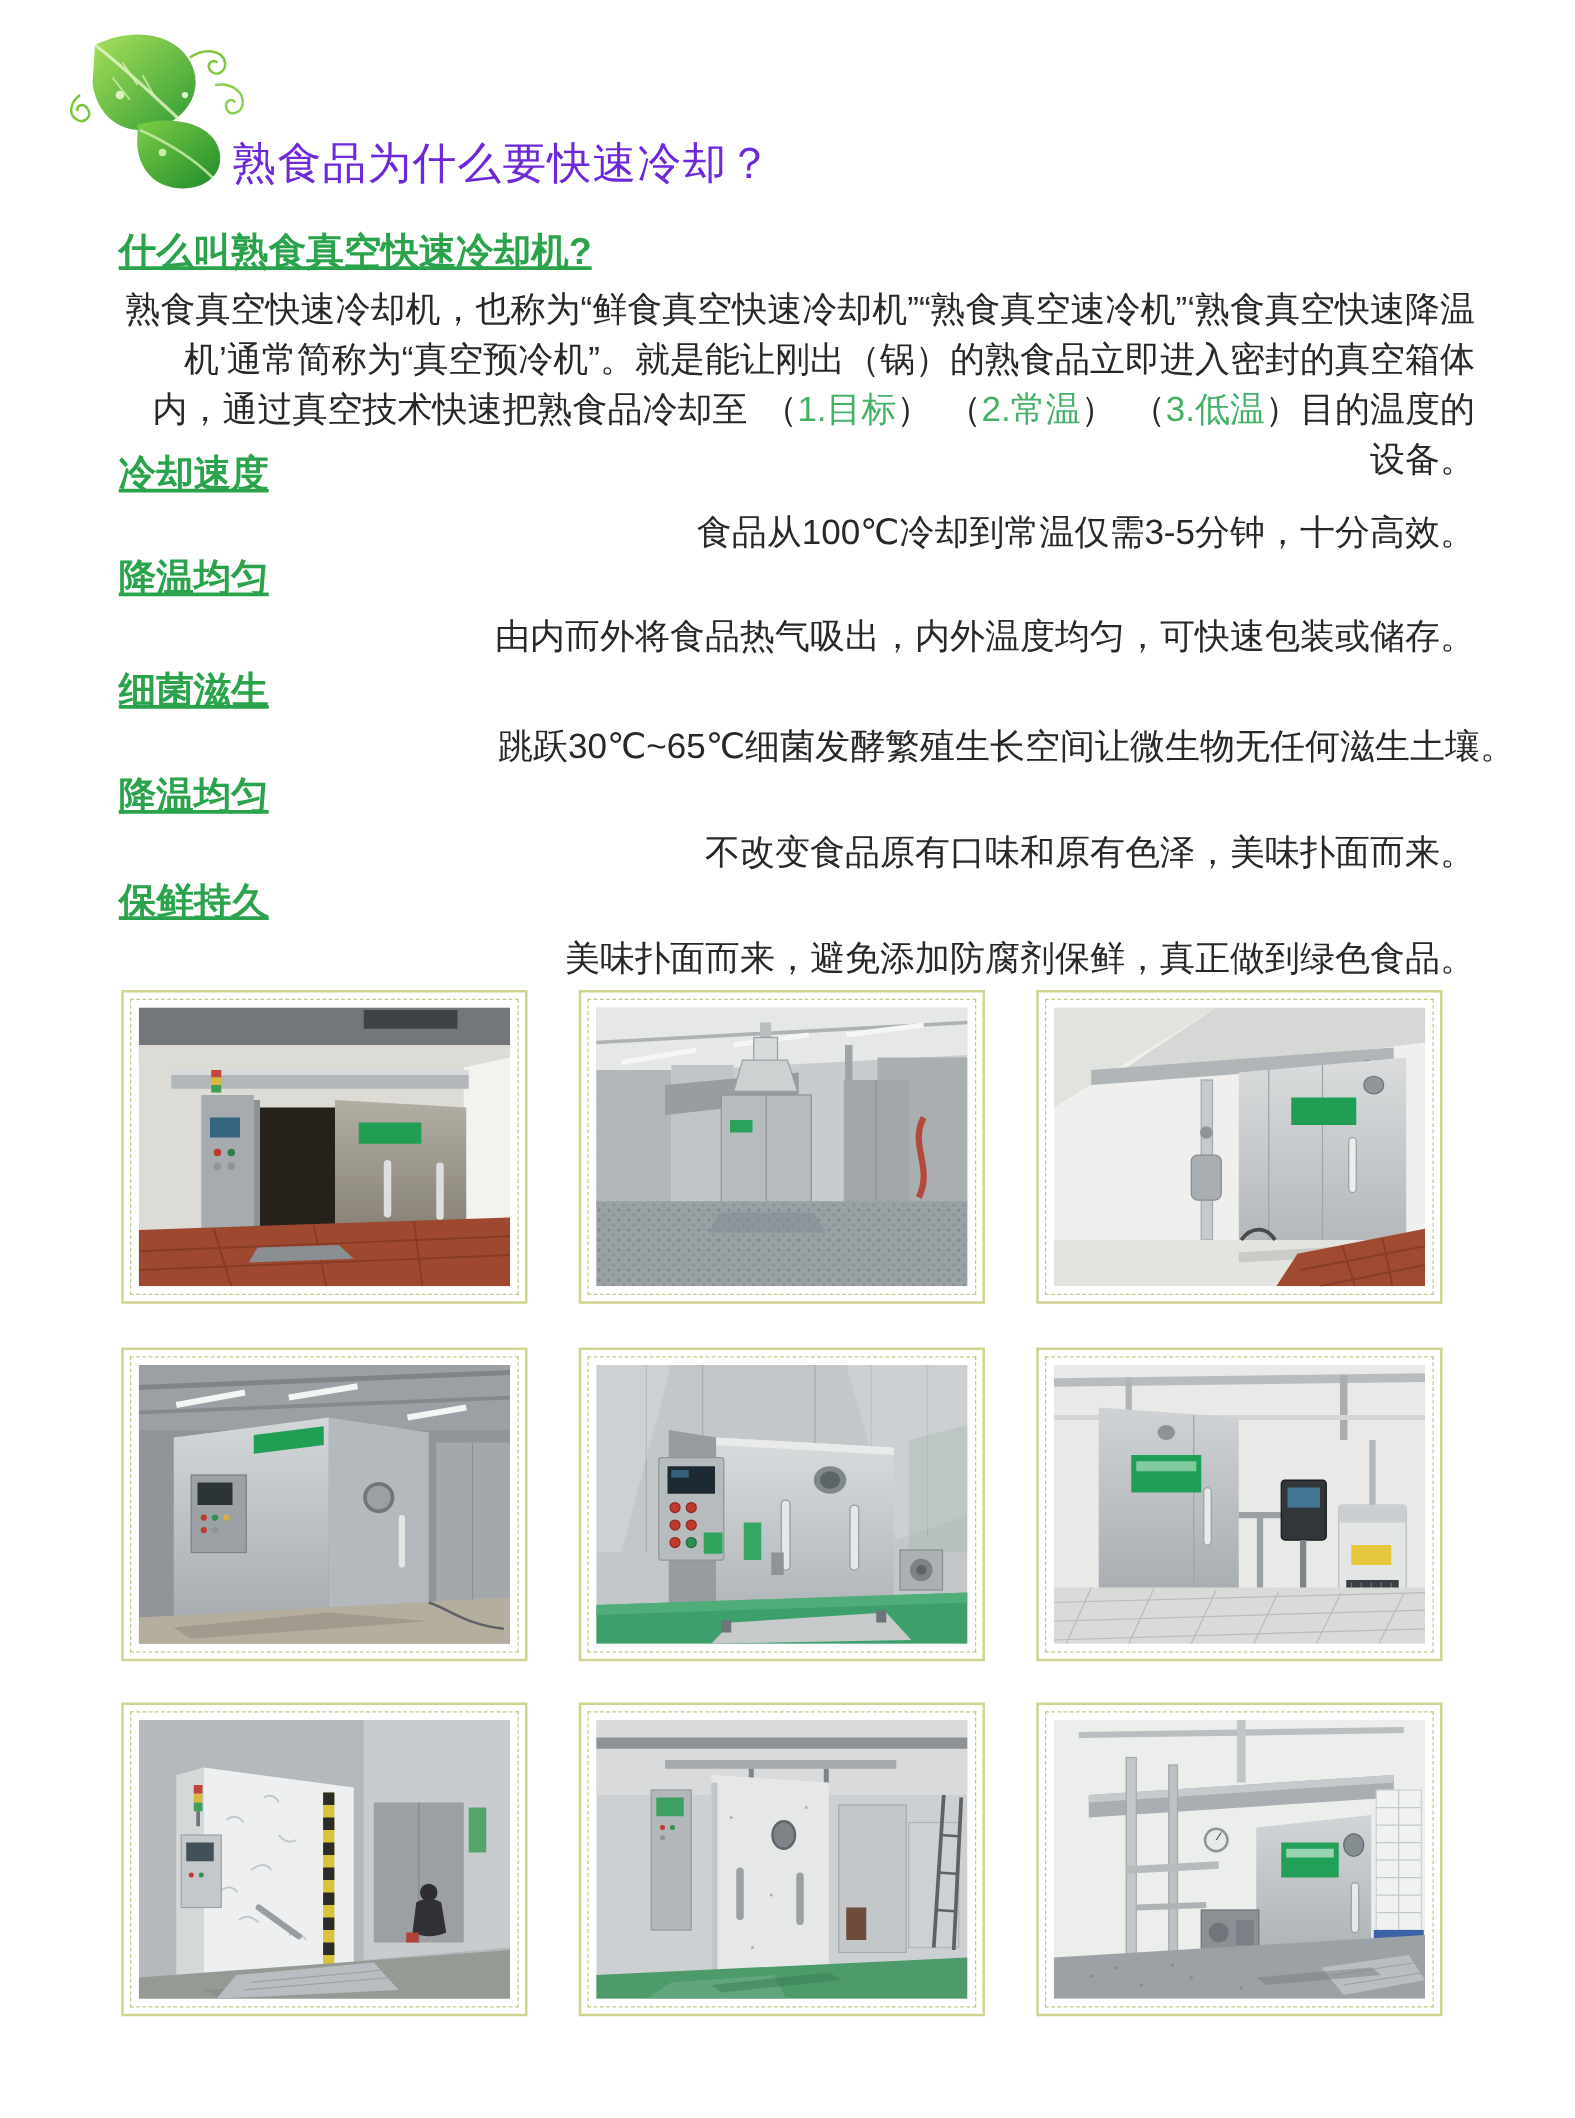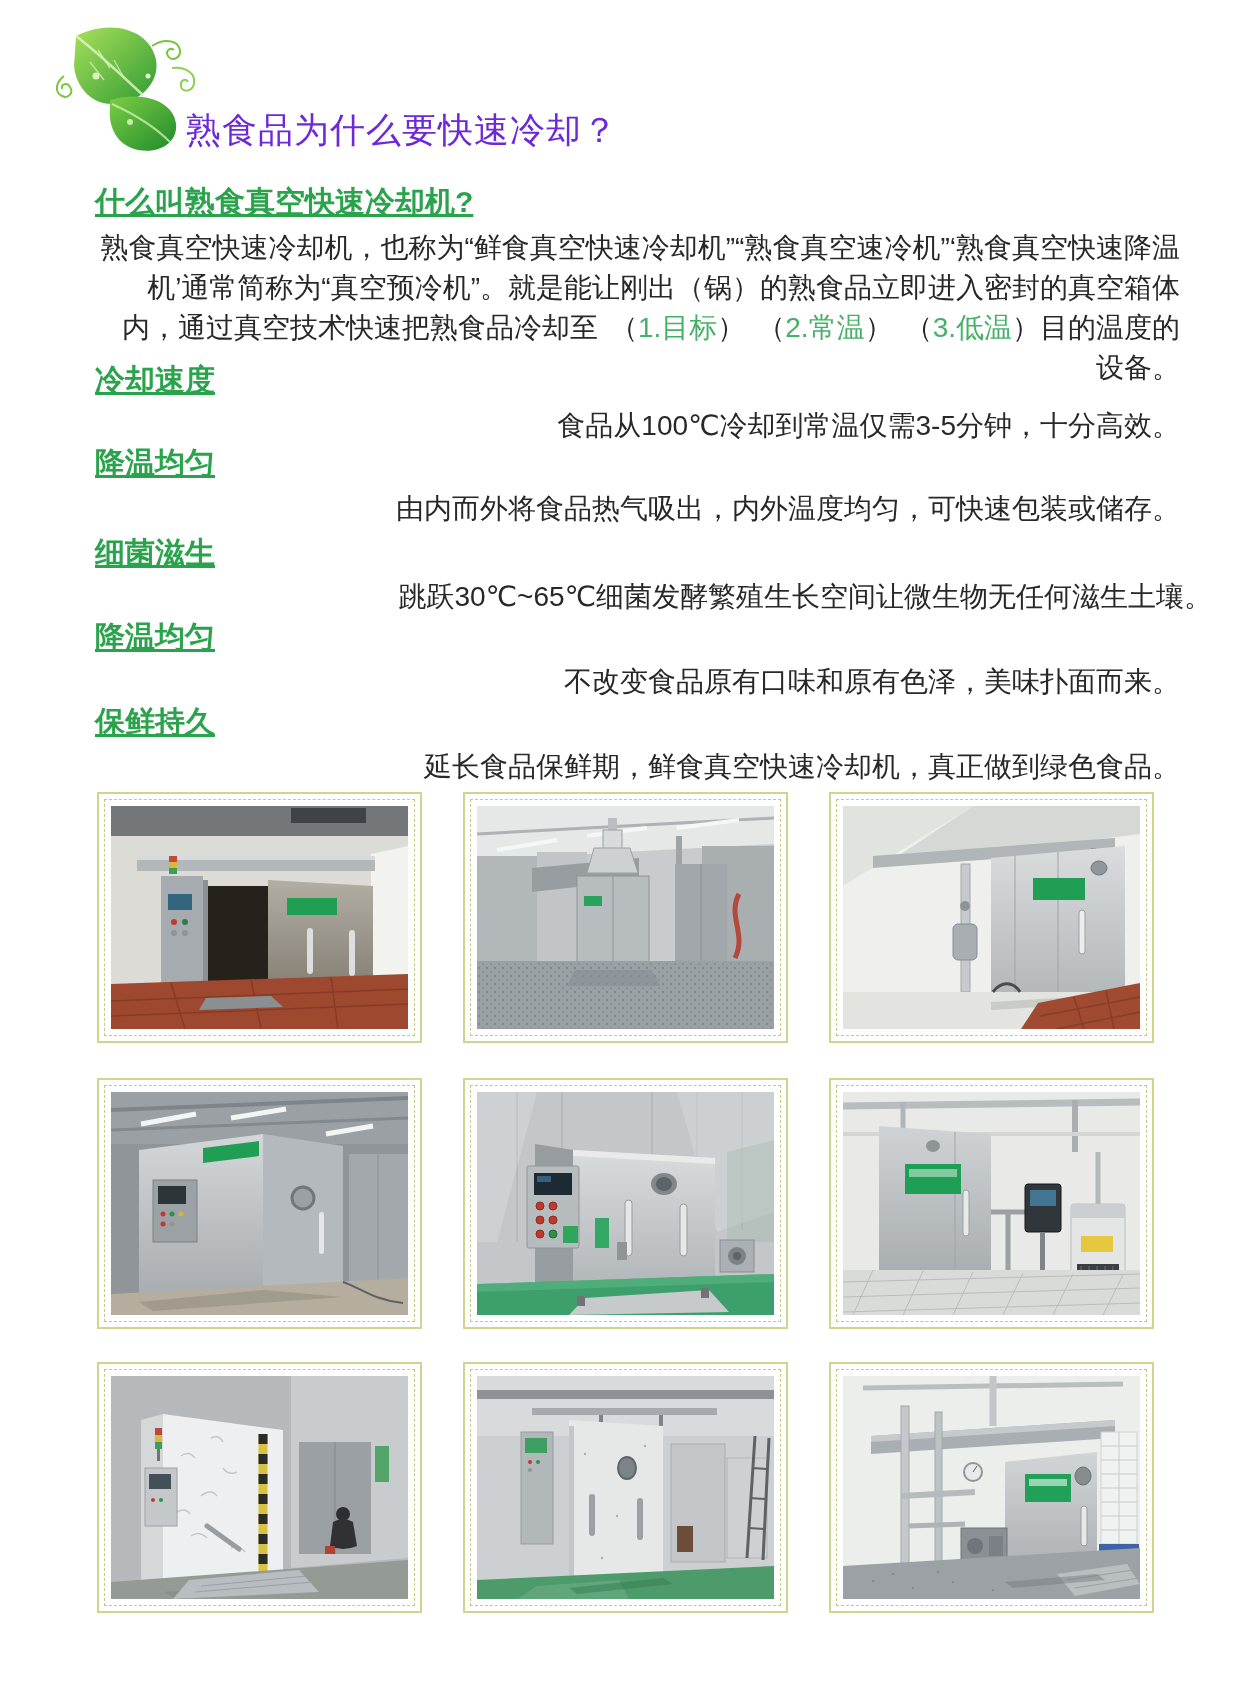--- a/index.html
+++ b/index.html
@@ -71,21 +71,21 @@
 <h2 class="abs sec-h" style="top:421px;">降温均匀</h2>
 <p class="abs sec-b" style="top:461px;">由内而外将食品热气吸出，内外温度均匀，可快速包装或储存。</p>
 
 <h2 class="abs sec-h" style="top:511px;">细菌滋生</h2>
 <p class="abs sec-b" style="top:549px;margin-left:32px;">跳跃30℃~65℃细菌发酵繁殖生长空间让微生物无任何滋生土壤。</p>
 
 <h2 class="abs sec-h" style="top:595px;">降温均匀</h2>
 <p class="abs sec-b" style="top:634px;">不改变食品原有口味和原有色泽，美味扑面而来。</p>
 
 <h2 class="abs sec-h" style="top:680px;">保鲜持久</h2>
-<p class="abs sec-b" style="top:719px;">延长食品保鲜期，鲜食真空快速冷却机，真正做到绿色食品。</p>
+<p class="abs sec-b" style="top:719px;">美味扑面而来，避免添加防腐剂保鲜，真正做到绿色食品。</p>
 
 <div class="abs" style="left:0;top:0;width:0;height:0;">
 
   <figure class="photo-frame" style="left:97px;top:792px;">
     <svg width="297" height="223" viewBox="0 0 297 223">
       <defs>
           <linearGradient id="g1" x1="0" y1="0" x2="0" y2="1">
             <stop offset="0" stop-color="#b3aea4"></stop>
             <stop offset="1" stop-color="#7d776c"></stop>
           </linearGradient>

